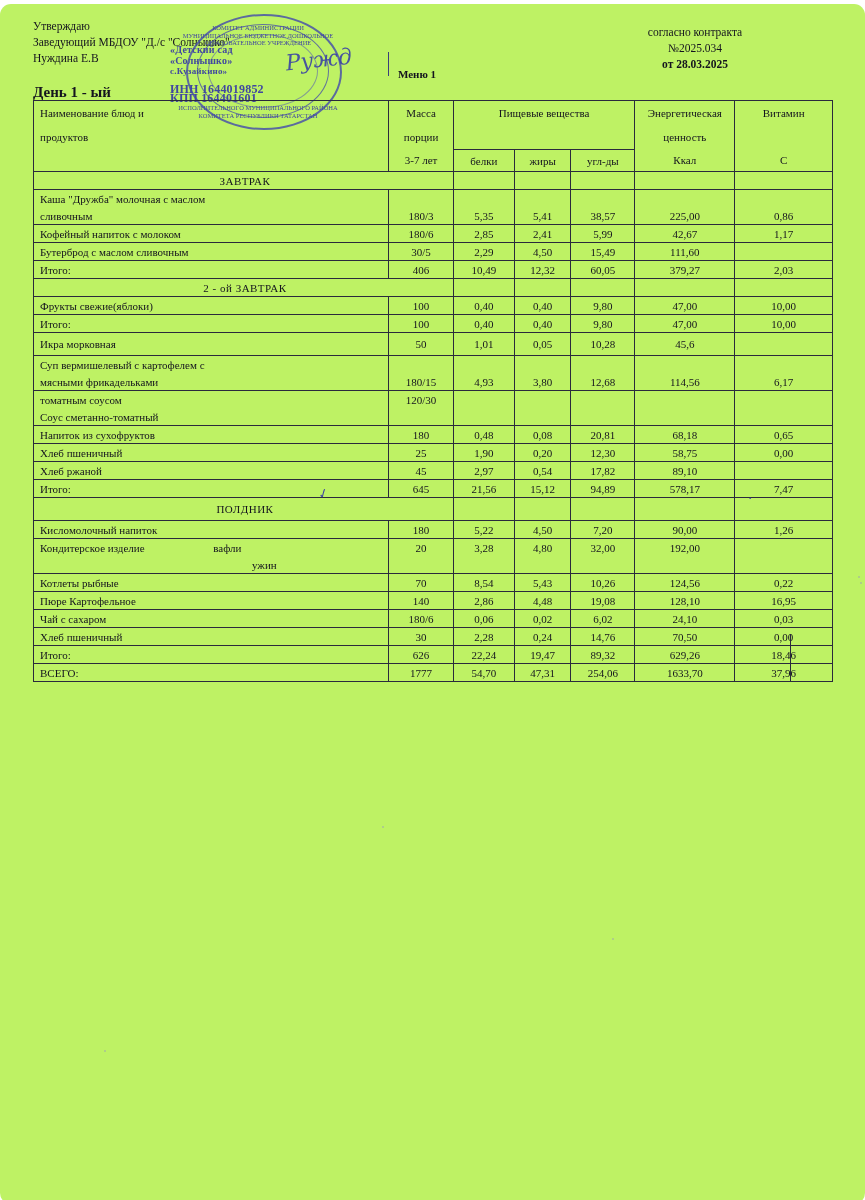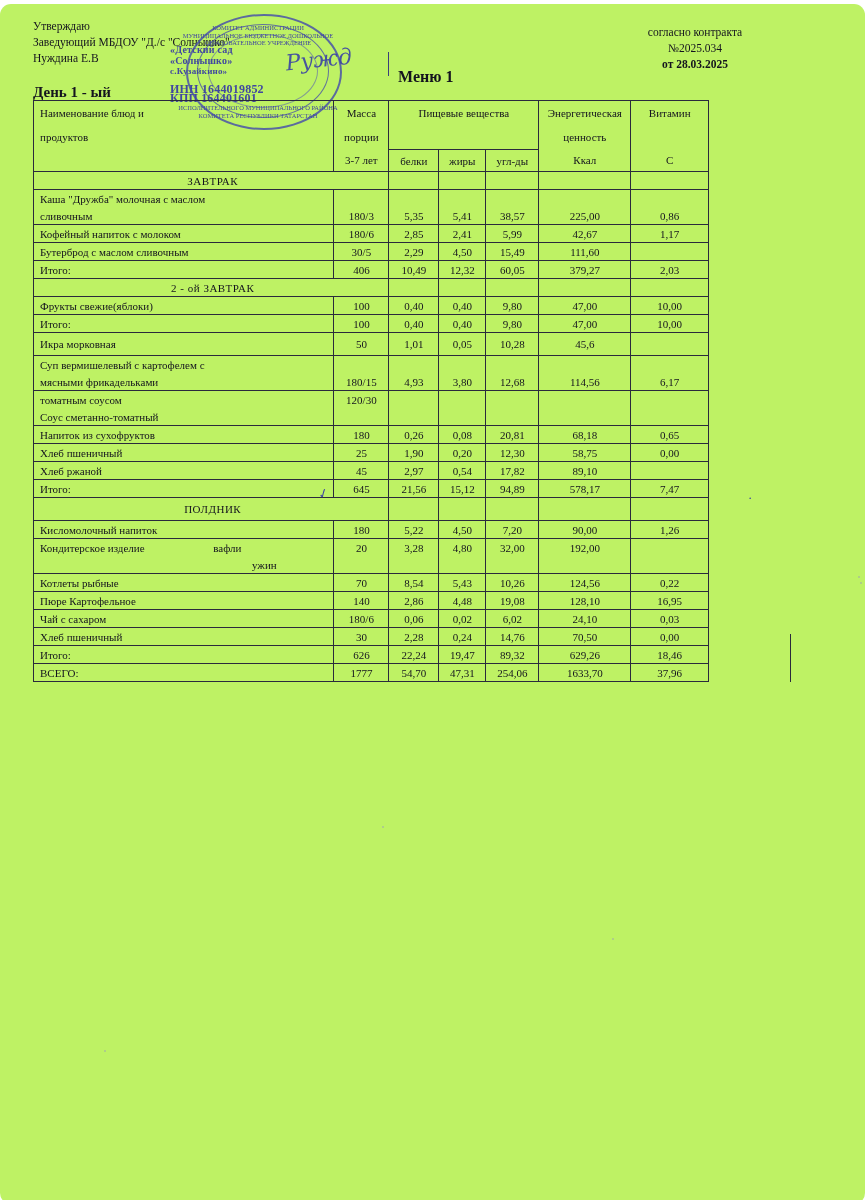--- a/index.html
+++ b/index.html
@@ -39,21 +39,21 @@
     font-size: 11.5px;
     line-height: 16px;
     text-align: center;
     width: 190px;
   }
   .hdr-right .bold { font-weight: bold; }
   .menu-label {
     position: absolute;
     left: 398px;
     top: 64px;
-    font-size: 16px;
+    font-size: 11px;
     font-weight: bold;
   }
   .menu-bar {
     position: absolute;
     left: 388px;
     top: 48px;
     width: 1px;
     height: 24px;
     background: #3a3f7a;
   }
@@ -137,21 +137,21 @@
     font-size: 22px;
     transform: rotate(-6deg);
     opacity: .9;
   }
 
   
   table.menu {
     position: absolute;
     left: 33px;
     top: 96px;
-    width: 676px;
+    width: 800px;
     border-collapse: collapse;
     font-size: 11px;
     color: #14141e;
   }
   table.menu td, table.menu th {
     border: 1px solid #2a2a3c;
     padding: 1px 3px;
     vertical-align: middle;
     font-weight: normal;
   }
@@ -386,21 +386,21 @@
         <td class="c-mass nt"></td>
         <td class="c-prot nt"></td>
         <td class="c-fat nt"></td>
         <td class="c-carb nt"></td>
         <td class="c-kcal nt"></td>
         <td class="c-vit nt"></td>
       </tr>
       <tr class="row">
         <td class="c-name">Напиток из сухофруктов</td>
         <td class="c-mass">180</td>
-        <td class="c-prot">0,26</td>
+        <td class="c-prot">0,48</td>
         <td class="c-fat">0,08</td>
         <td class="c-carb">20,81</td>
         <td class="c-kcal">68,18</td>
         <td class="c-vit">0,65</td>
       </tr>
       <tr class="row">
         <td class="c-name">Хлеб пшеничный</td>
         <td class="c-mass">25</td>
         <td class="c-prot">1,90</td>
         <td class="c-fat">0,20</td>

